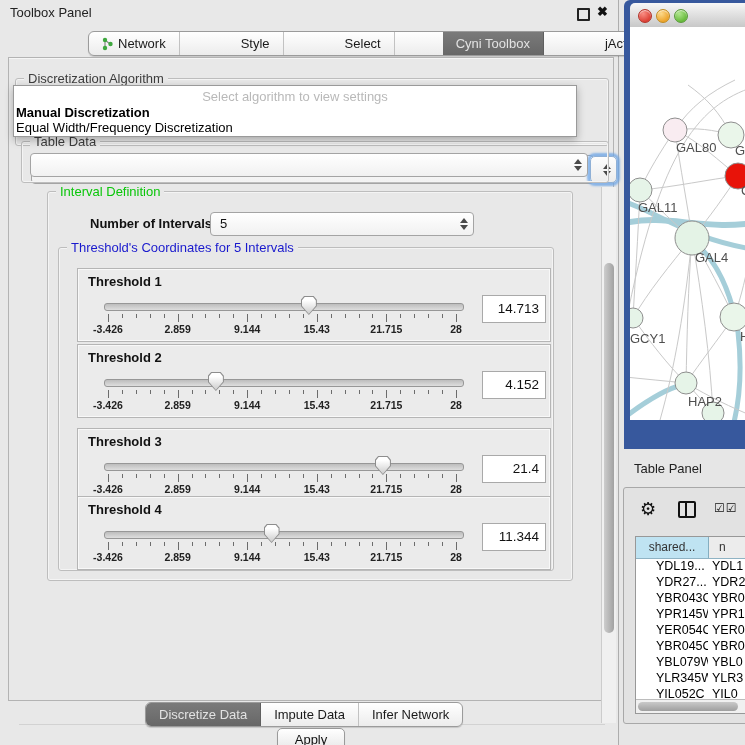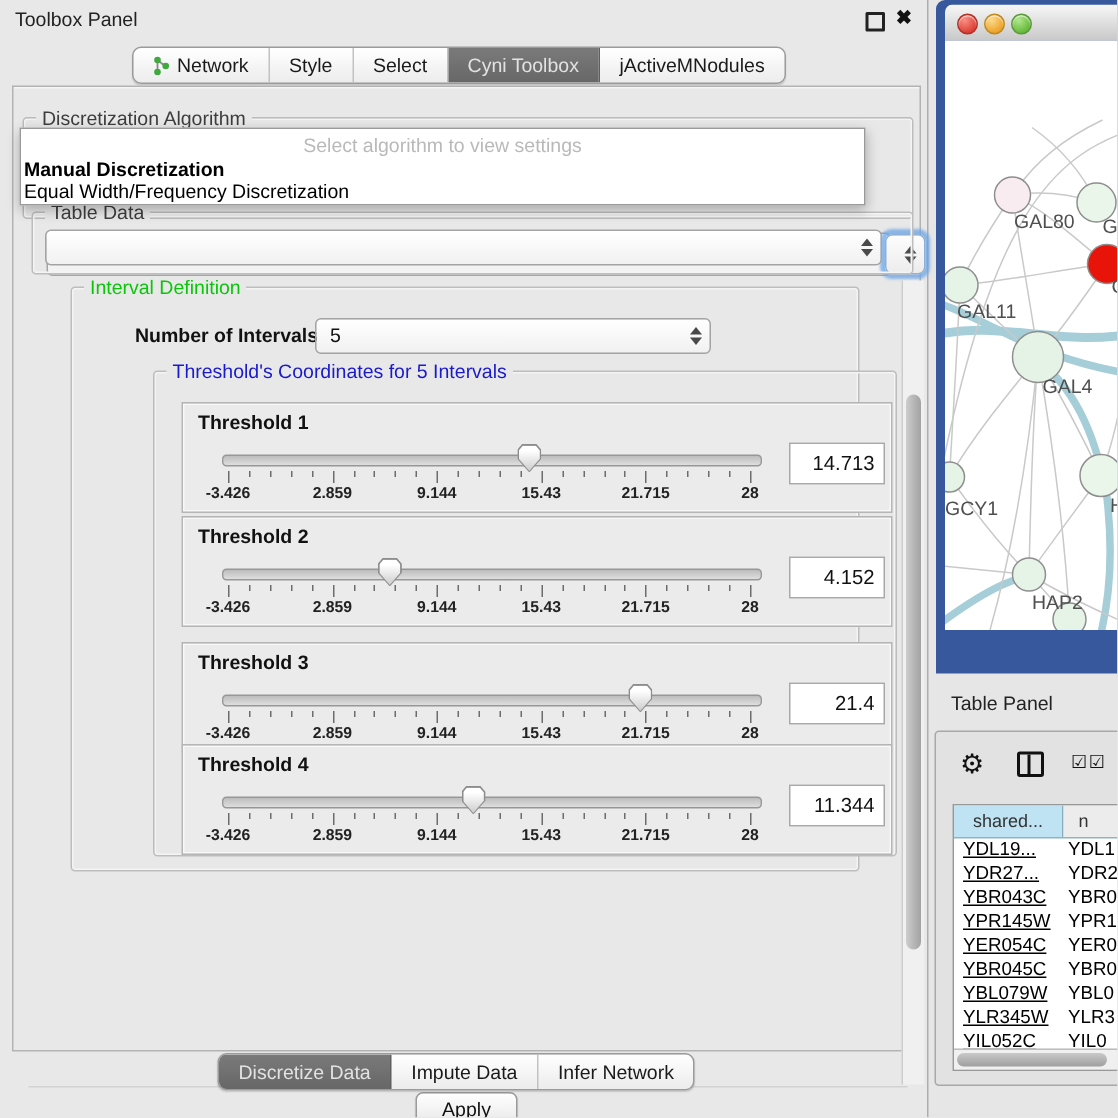--- a/index.html
+++ b/index.html
@@ -15,21 +15,21 @@
   #close-btn{right:10px;top:4px;font-size:13px;font-weight:bold;color:#111;}
 
   
   .segbar{display:flex;align-items:stretch;background:linear-gradient(#ffffff,#ececec);
           border:1px solid #9b9b9b;border-radius:6px;overflow:hidden;height:23px;
           box-shadow:0 1px 1px rgba(0,0,0,.15);}
   .seg{display:flex;align-items:center;gap:5px;padding:0 13px;font-size:13px;color:#1a1a1a;
        border-right:1px solid #c2c2c2;white-space:nowrap;}
   .seg:last-child{border-right:none;}
   .seg.sel{background:linear-gradient(#7a7a7a,#676767);color:#e2e2e2;border-right-color:#5f5f5f;}
-  #top-tabs{left:88px;top:31px;}
+  #top-tabs{left:88px;top:31px;gap:48px;}
   #bottom-tabs{left:145px;top:702px;}
 
   
   #main-panel{left:8px;top:57px;width:604px;height:642px;border:1px solid #b3b3b3;
               background:#e8e8e8;box-shadow:inset 0 1px 0 #f5f5f5;}
 
   .group{position:absolute;border:1px solid #bdbdbd;border-radius:3px;
          box-shadow:inset 0 0 0 1px #f4f4f4;}
   .group>.gtitle{position:absolute;top:-8px;left:8px;background:#e8e8e8;padding:0 4px;
                  font-size:13px;white-space:nowrap;}
@@ -107,21 +107,21 @@
   #tp-toolbar{left:10px;top:8px;width:112px;height:28px;}
   #gear-icon{left:6px;top:2px;font-size:18px;color:#111;}
   #split-icon{left:44px;top:5px;width:14px;height:13px;border:2px solid #111;border-radius:2px;}
   #split-icon .mid{position:absolute;left:5px;top:0;width:2px;height:13px;background:#111;}
   #check-icons{left:80px;top:5px;font-size:12px;color:#111;letter-spacing:1px;}
   #tp-table{left:11px;top:48px;width:118px;height:176px;background:#fff;border:1px solid #989898;overflow:hidden;}
   #tp-header{display:flex;height:21px;border-bottom:1px solid #8fb3c4;font-size:12px;}
   .hcell1{width:72px;background:#bfe3f2;border-right:1px solid #85aec0;text-align:center;line-height:21px;color:#333;}
   .hcell2{flex:1;background:#ececec;line-height:21px;padding-left:10px;color:#333;}
   .trow{display:flex;height:16px;font-size:12.5px;color:#000;}
-  .tc1{width:72px;padding-left:6px;box-sizing:border-box;white-space:nowrap;overflow:hidden;text-decoration:underline;}
+  .tc1{width:72px;padding-left:20px;box-sizing:border-box;white-space:nowrap;overflow:hidden;}
   .tc2{flex:1;padding-left:4px;white-space:nowrap;overflow:hidden;}
   #tp-hsb{position:absolute;left:0;bottom:0;width:100%;height:13px;background:#f0f0f0;border-top:1px solid #bcbcbc;}
   #tp-hsb .sbthumb{position:absolute;left:2px;top:2px;width:100px;height:9px;border-radius:5px;background:linear-gradient(#c9c9c9,#9f9f9f);}
 
   
   #network-icon svg{display:block;}
   .sbthumb{cursor:default;}
 </style>
 </head>
 <body>
@@ -191,21 +191,21 @@
 
         <div class="abs" style="left:42px;top:24px;font-size:13px;font-weight:bold;color:#111;">Number of Intervals</div>
         <div class="combo" style="left:162px;top:20px;width:262px;height:22px;">
           <span class="cval">5</span>
           <div class="spinner">
               <div class="up"></div>
               <div class="dn"></div>
             </div>
         </div>
 
-        <div class="group" style="left:10px;top:55px;width:494px;height:322px;margin-left:44px;">
+        <div class="group" style="left:10px;top:55px;width:494px;height:322px;">
           <span class="gtitle t-blue">Threshold's Coordinates for 5 Intervals</span>
 
         <div class="th-panel" style="top: 20px;">
     <div class="th-label">Threshold 1</div>
     <div class="track"></div>
     <div class="thumb" style="left: 222.865px;">
                 <div class="o"></div>
                 <div class="i"></div>
               </div>
     <div class="ticks">

